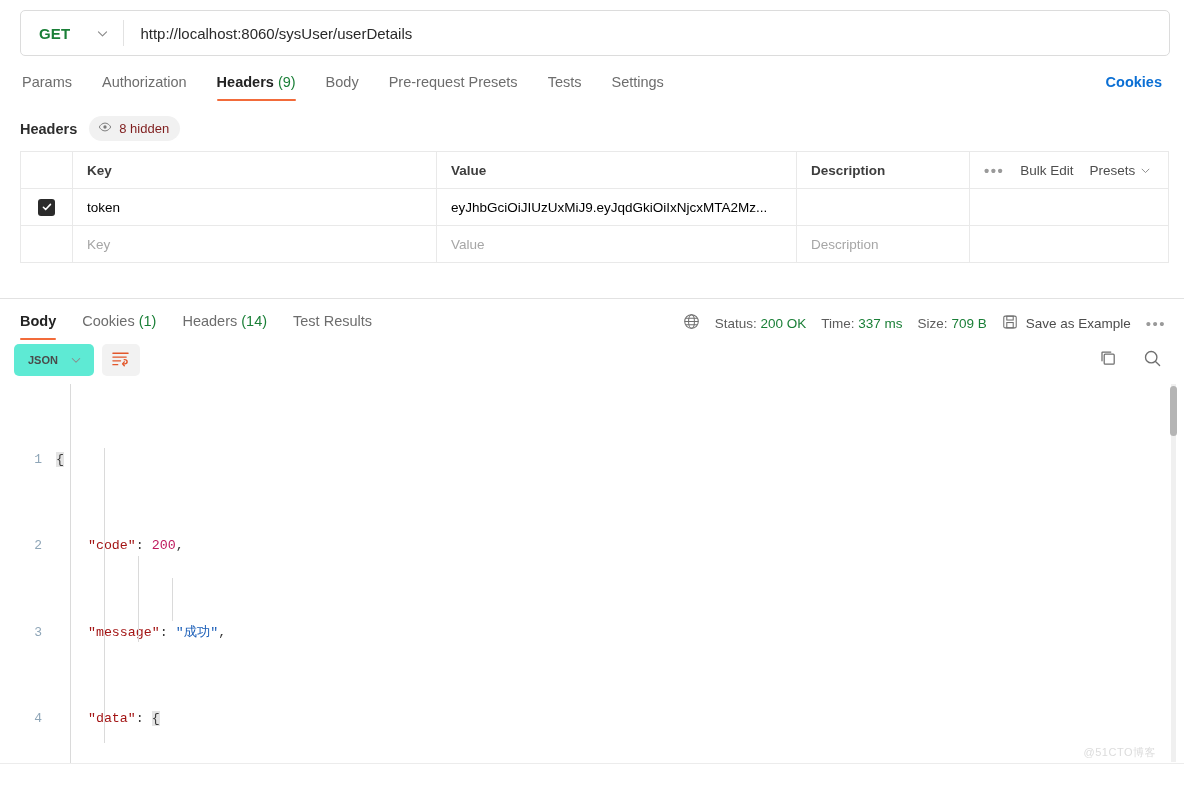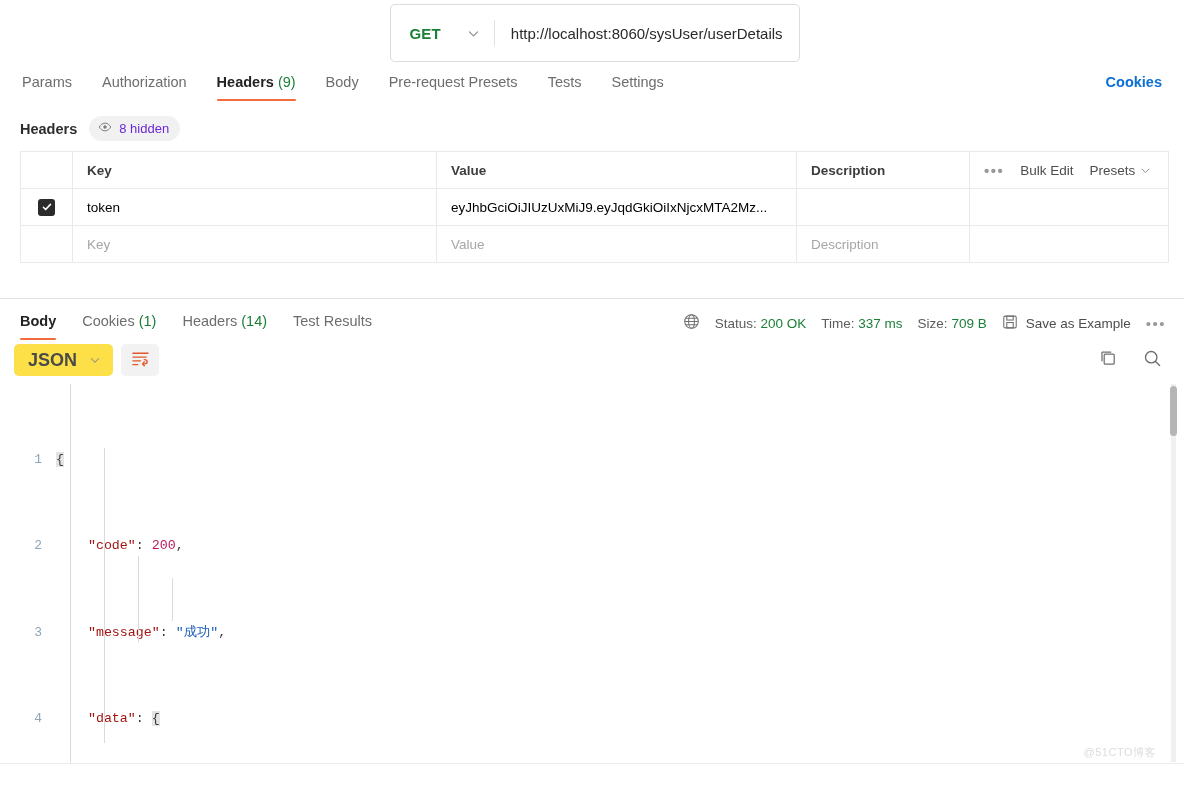--- a/index.html
+++ b/index.html
@@ -9,21 +9,20 @@
     font-family: "Liberation Sans", sans-serif;
     overflow: hidden;
   }
   body { position: relative; }
 
   
   .urlbar-row {
     display: flex; align-items: center;
     padding: 4px 14px 0 20px;
     height: 62px;
-    flex-direction: column;
   }
   .url-box {
     flex: 1 1 auto; display: flex; align-items: center;
     height: 46px;
     border: 1px solid #dcdcdc; border-radius: 5px;
     background: #fff;
   }
   .method {
     display: flex; align-items: center; gap: 26px;
     padding: 0 14px 0 18px; height: 100%;
@@ -79,21 +78,21 @@
   
   .headers-head {
     display: flex; align-items: center; gap: 12px;
     padding: 14px 20px 10px 20px;
   }
   .headers-title { font-size: 14.5px; color: #2d2d2d; font-weight: 700; }
   .hidden-pill {
     display: inline-flex; align-items: center; gap: 7px;
     background: #f1f1f1; border-radius: 13px;
     padding: 4px 11px 4px 9px;
-    font-size: 13px; color: #6d28d9;
+    font-size: 13px; color: #7f1d1d;
   }
   .eye { color: #7a7a7a; display: block; }
 
   
   .tbl-wrap { padding: 0 16px 0 20px; }
   .tbl {
     width: 1148px; border: 1px solid #e4e4e4; border-collapse: collapse;
     table-layout: fixed;
   }
   .tbl td, .tbl th {
@@ -168,22 +167,22 @@
     border-radius: 5px; padding: 3px; height: 32px;
   }
   .seg {
     display: flex; align-items: center; justify-content: center;
     height: 26px; padding: 0 17px; border-radius: 4px;
     font-size: 13.5px; color: #6d6d6d; white-space: nowrap;
   }
   .seg.active { background: #dcdcdc; color: #2a2a2a; font-weight: 700; }
   .fmt-box {
     display: flex; align-items: center; gap: 12px;
-    background: #fde047; border-radius: 5px; height: 32px;
-    padding: 0 12px 0 14px; font-size: 18px; color: #4a4a4a;
+    background: #5eead4; border-radius: 5px; height: 32px;
+    padding: 0 12px 0 14px; font-size: 11px; color: #4a4a4a;
     font-weight: 700;
   }
   .wrap-box {
     display: flex; align-items: center; justify-content: center;
     background: #f2f2f2; border-radius: 5px; width: 38px; height: 32px;
   }
   .seg-right { display: flex; align-items: center; gap: 26px; }
   .ic { color: #6f6f6f; display: block; }
 
   

